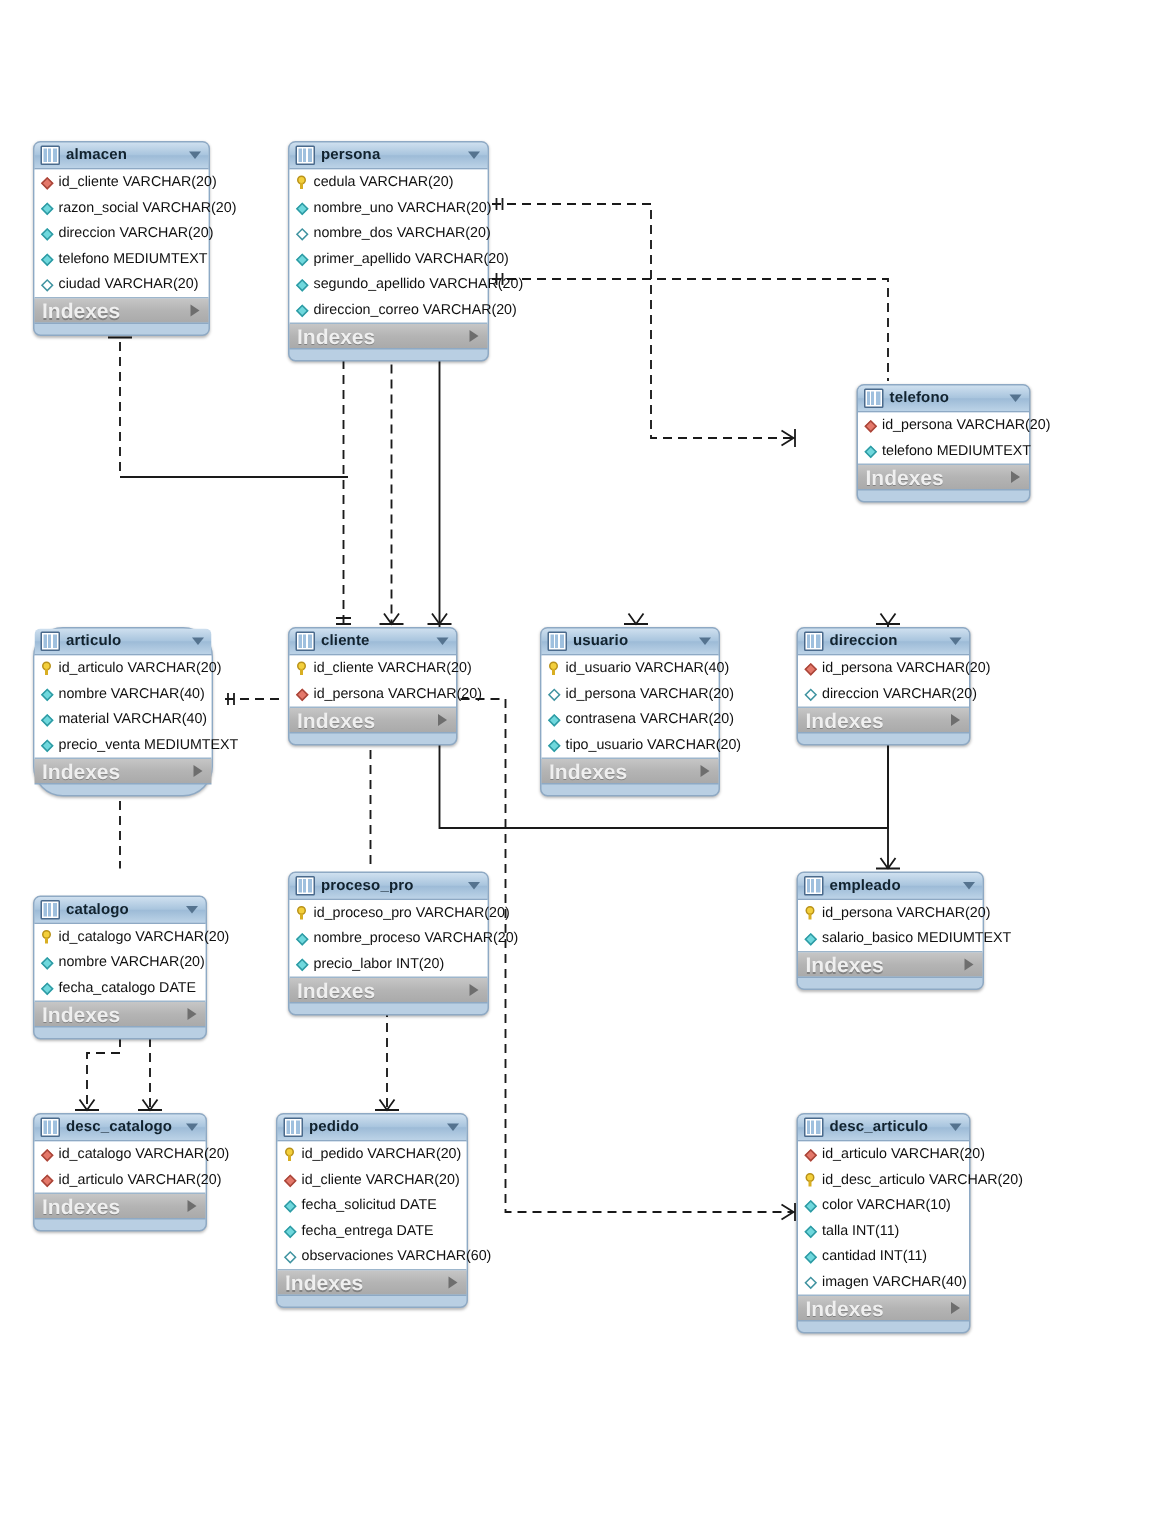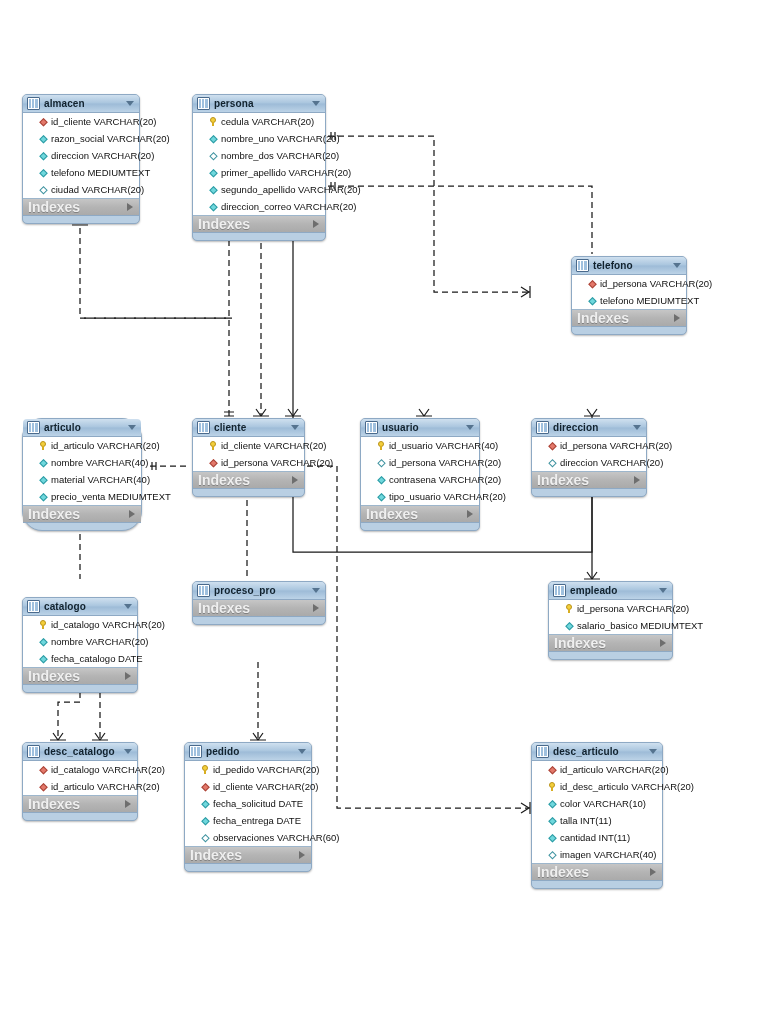--- a/index.html
+++ b/index.html
@@ -45,21 +45,21 @@
     white-space:nowrap;flex:1 1 auto;
   }
   .caret{
     width:0;height:0;flex:0 0 auto;
     border-left:4px solid transparent;border-right:4px solid transparent;
     border-top:5px solid #55738f;
   }
   .cols{background:#ffffff;border-bottom:1px solid #9db6cc;}
   .col{
     height:17px;display:flex;align-items:center;
-    padding-left:16px;white-space:nowrap;text-align:right;
+    padding-left:4px;white-space:nowrap;text-align:right;
   }
   .col-tx{font-size:9.5px;color:#101010;line-height:1;}
   
   .g{width:9px;height:9px;margin-right:3px;flex:0 0 auto;position:relative;}
   .g.pk:before{
     content:"";position:absolute;left:1px;top:0px;width:6px;height:6px;
     border-radius:50%;background:#f3cf3c;border:1px solid #b9921a;box-sizing:border-box;
   }
   .g.pk:after{
     content:"";position:absolute;left:3.2px;top:5px;width:2px;height:4px;background:#d8ae22;
@@ -408,26 +408,40 @@
           <span class="idx-tx">Indexes</span>
           <span class="idx-ar"></span>
         </div>
       </div>
       <div class="tbl" style="left: 192px; top: 581px; width: 134px;">
         <div class="tbl-hd">
           <span class="tbl-ic"></span>
           <span class="tbl-nm">proceso_pro</span>
           <span class="caret"></span>
         </div>
-        <div class="idx">
-          <span class="idx-tx">Indexes</span>
-          <span class="idx-ar"></span>
-        </div>
-      </div>
-      <div class="tbl" style="left: 548px; top: 581px; width: 125px;">
+        <div class="cols">
+          <div class="col">
+            <span class="g pk"></span>
+            <span class="col-tx">id_proceso_pro VARCHAR(20)</span>
+          </div>
+          <div class="col">
+            <span class="g dia nn"></span>
+            <span class="col-tx">nombre_proceso VARCHAR(20)</span>
+          </div>
+          <div class="col">
+            <span class="g dia nn"></span>
+            <span class="col-tx">precio_labor INT(20)</span>
+          </div>
+        </div>
+        <div class="idx">
+          <span class="idx-tx">Indexes</span>
+          <span class="idx-ar"></span>
+        </div>
+      </div>
+      <div class="tbl" style="left: 531px; top: 581px; width: 125px;">
         <div class="tbl-hd">
           <span class="tbl-ic"></span>
           <span class="tbl-nm">empleado</span>
           <span class="caret"></span>
         </div>
         <div class="cols">
           <div class="col">
             <span class="g pk"></span>
             <span class="col-tx">id_persona VARCHAR(20)</span>
           </div>
@@ -488,21 +502,21 @@
           <div class="col">
             <span class="g dia nul"></span>
             <span class="col-tx">observaciones VARCHAR(60)</span>
           </div>
         </div>
         <div class="idx">
           <span class="idx-tx">Indexes</span>
           <span class="idx-ar"></span>
         </div>
       </div>
-      <div class="tbl" style="left: 531px; top: 742px; width: 132px;">
+      <div class="tbl" style="left: 531px; top: 742px; width: 116px;">
         <div class="tbl-hd">
           <span class="tbl-ic"></span>
           <span class="tbl-nm">desc_articulo</span>
           <span class="caret"></span>
         </div>
         <div class="cols">
           <div class="col">
             <span class="g dia fk"></span>
             <span class="col-tx">id_articulo VARCHAR(20)</span>
           </div>

